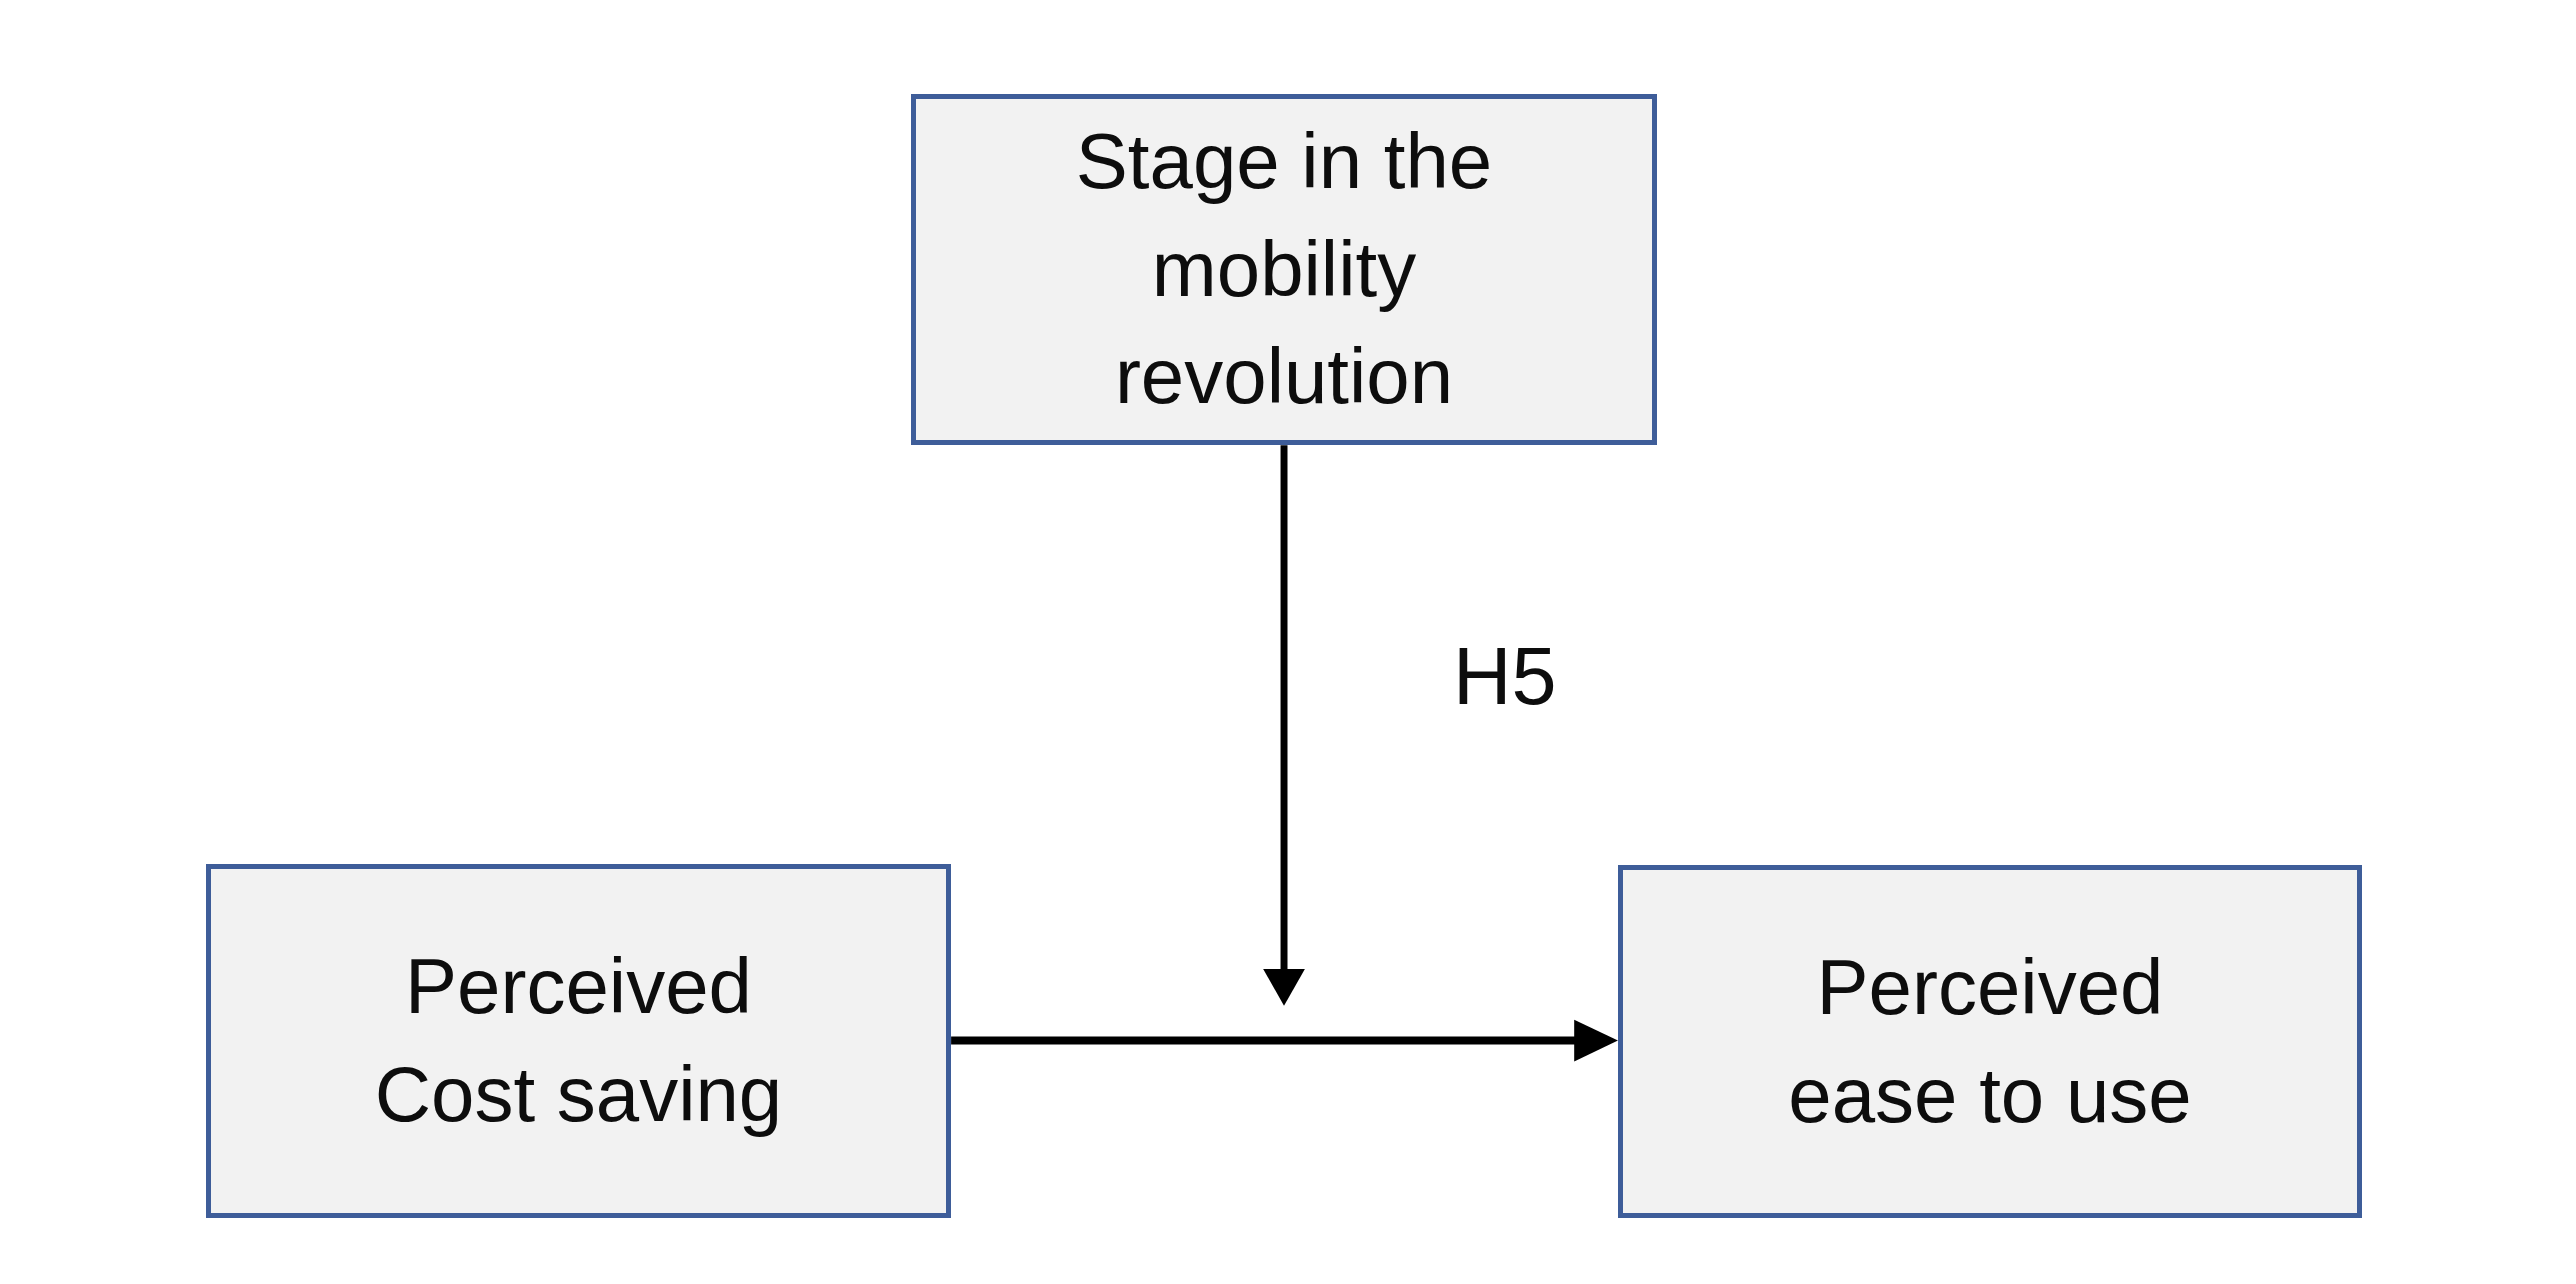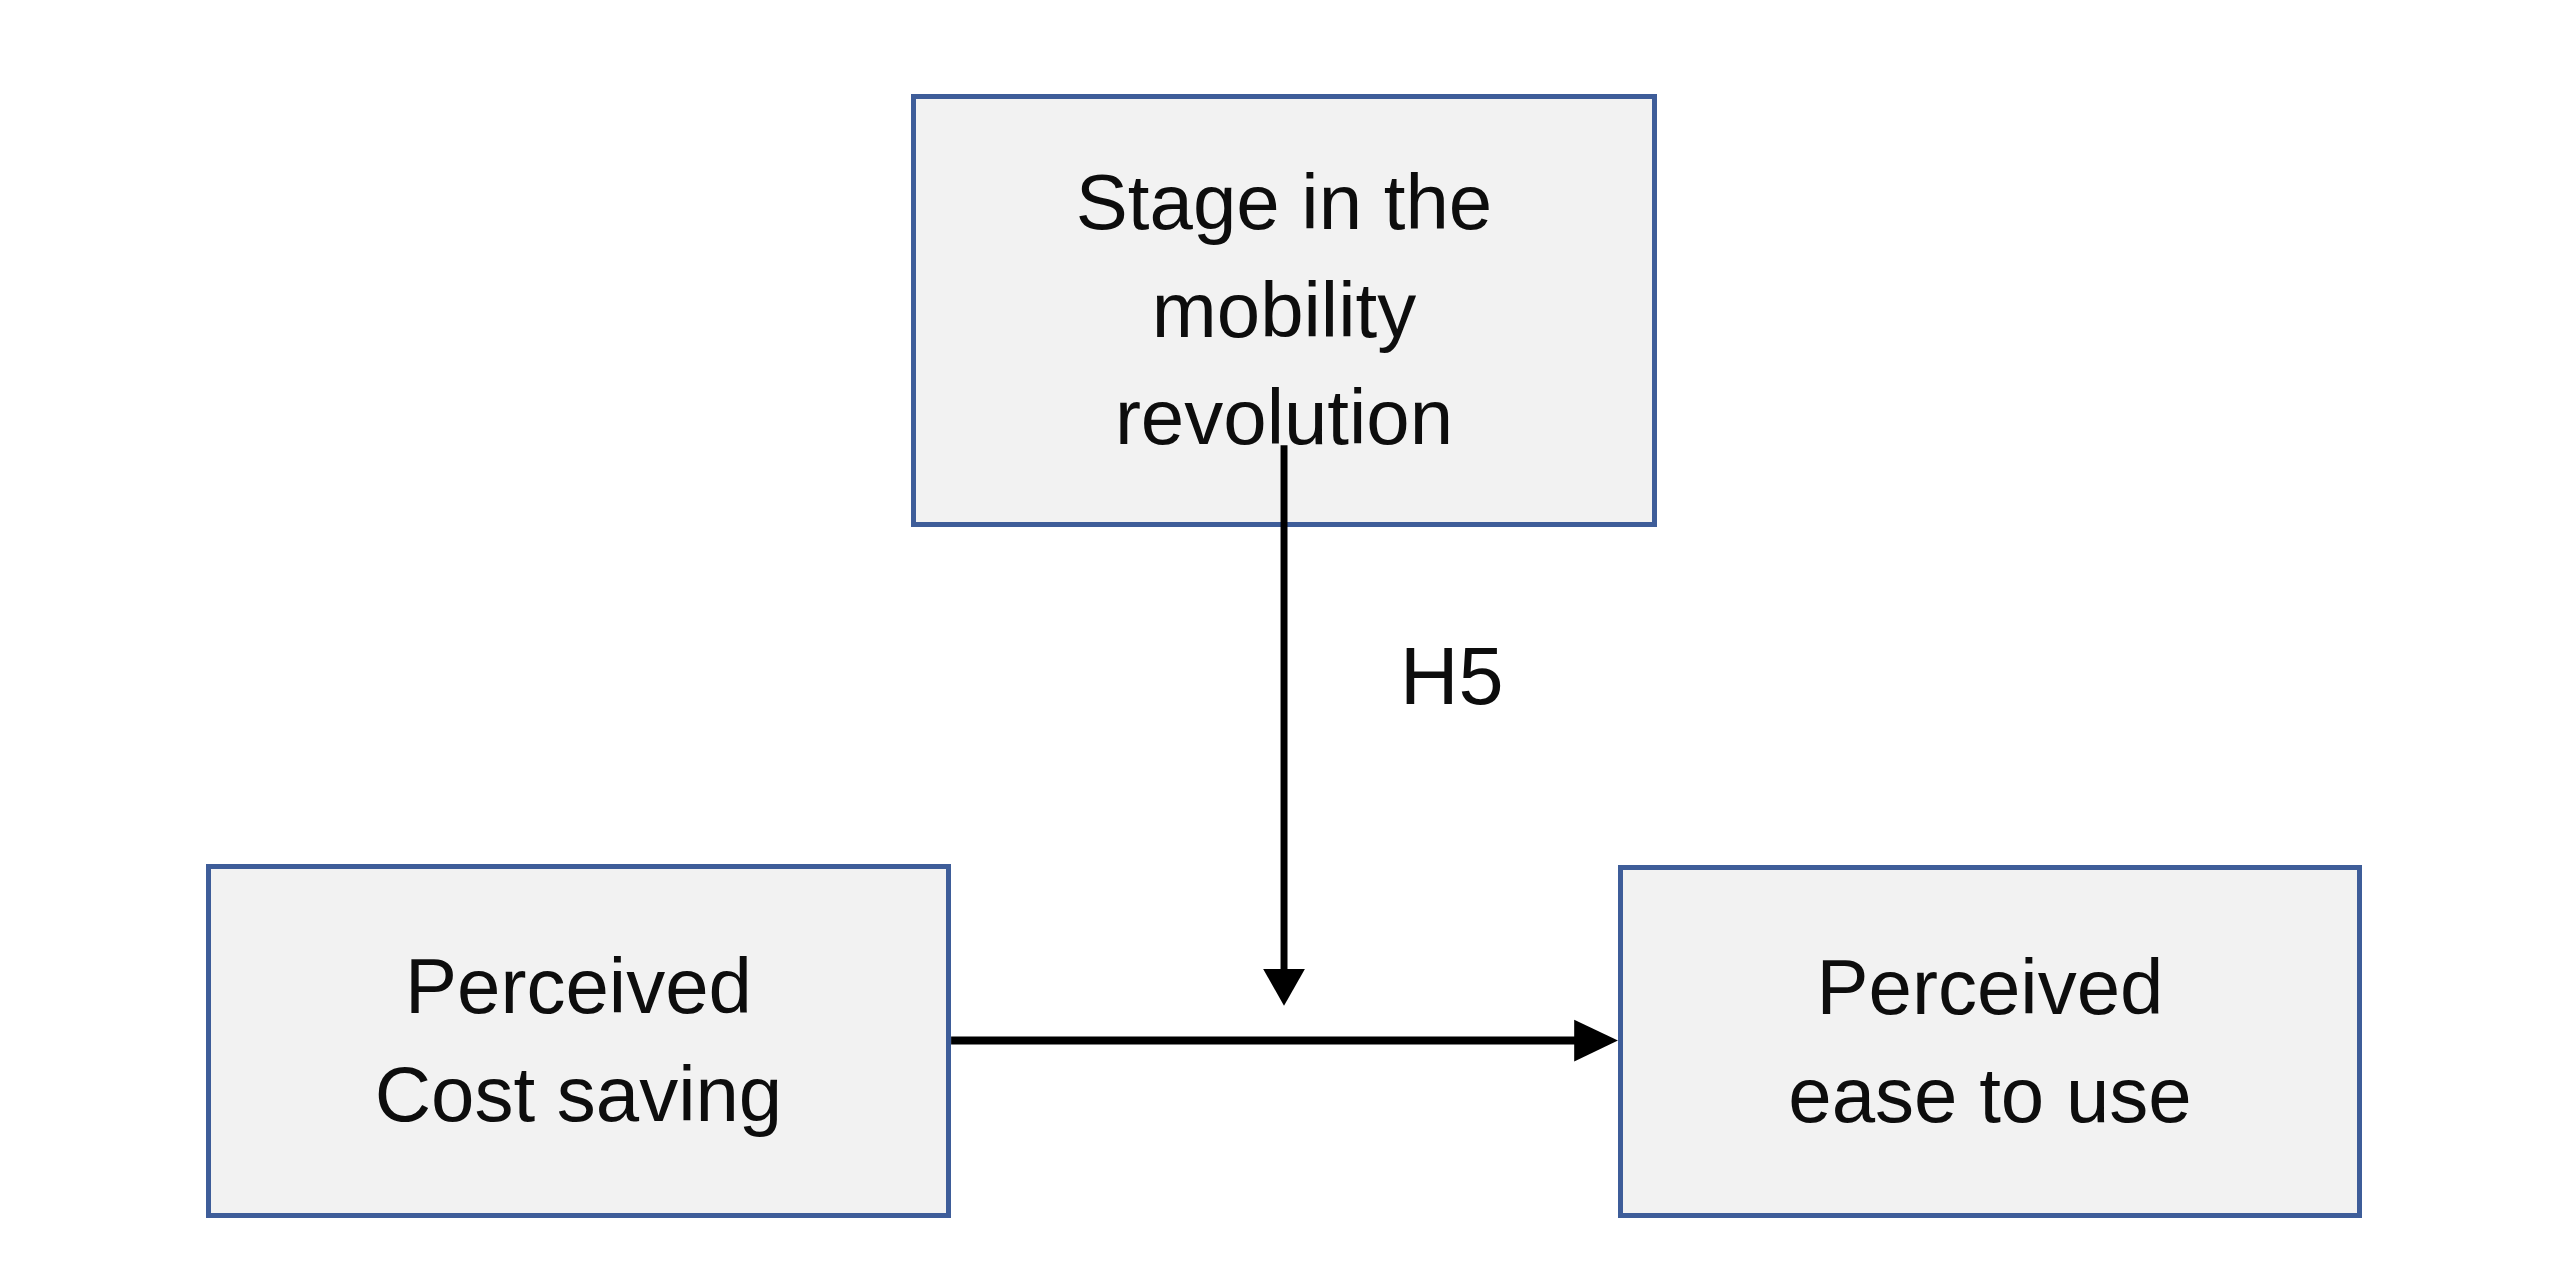--- a/index.html
+++ b/index.html
@@ -29,35 +29,35 @@
     align-items: center;
     justify-content: center;
     text-align: center;
   }
   .node-label {
     white-space: pre-line;
     font-size: 78px;
     line-height: 1.38;
     color: var(--text);
   }
-  #node-stage   { left: 911px;  top: 94px;  width: 746px; height: 433px; }
+  #node-stage   { left: 911px;  top: 94px;  width: 746px; height: 351px; }
   #node-cost    { left: 206px;  top: 864px; width: 745px; height: 354px; }
   #node-ease    { left: 1618px; top: 865px; width: 744px; height: 353px; }
   #arrow-layer {
     position: absolute;
     left: 0; top: 0;
     width: 2576px;
     height: 1284px;
     pointer-events: none;
   }
   .arrow-line { stroke: var(--arrow); fill: none; }
   .arrow-head { fill: var(--arrow); stroke: none; }
   #edge-label-h5 {
     position: absolute;
-    left: 1400px;
+    left: 1453px;
     top: 636px;
     font-size: 81px;
     line-height: 1;
     color: var(--text);
   }
 </style>
 </head>
 <body>
 
 <div id="canvas">

